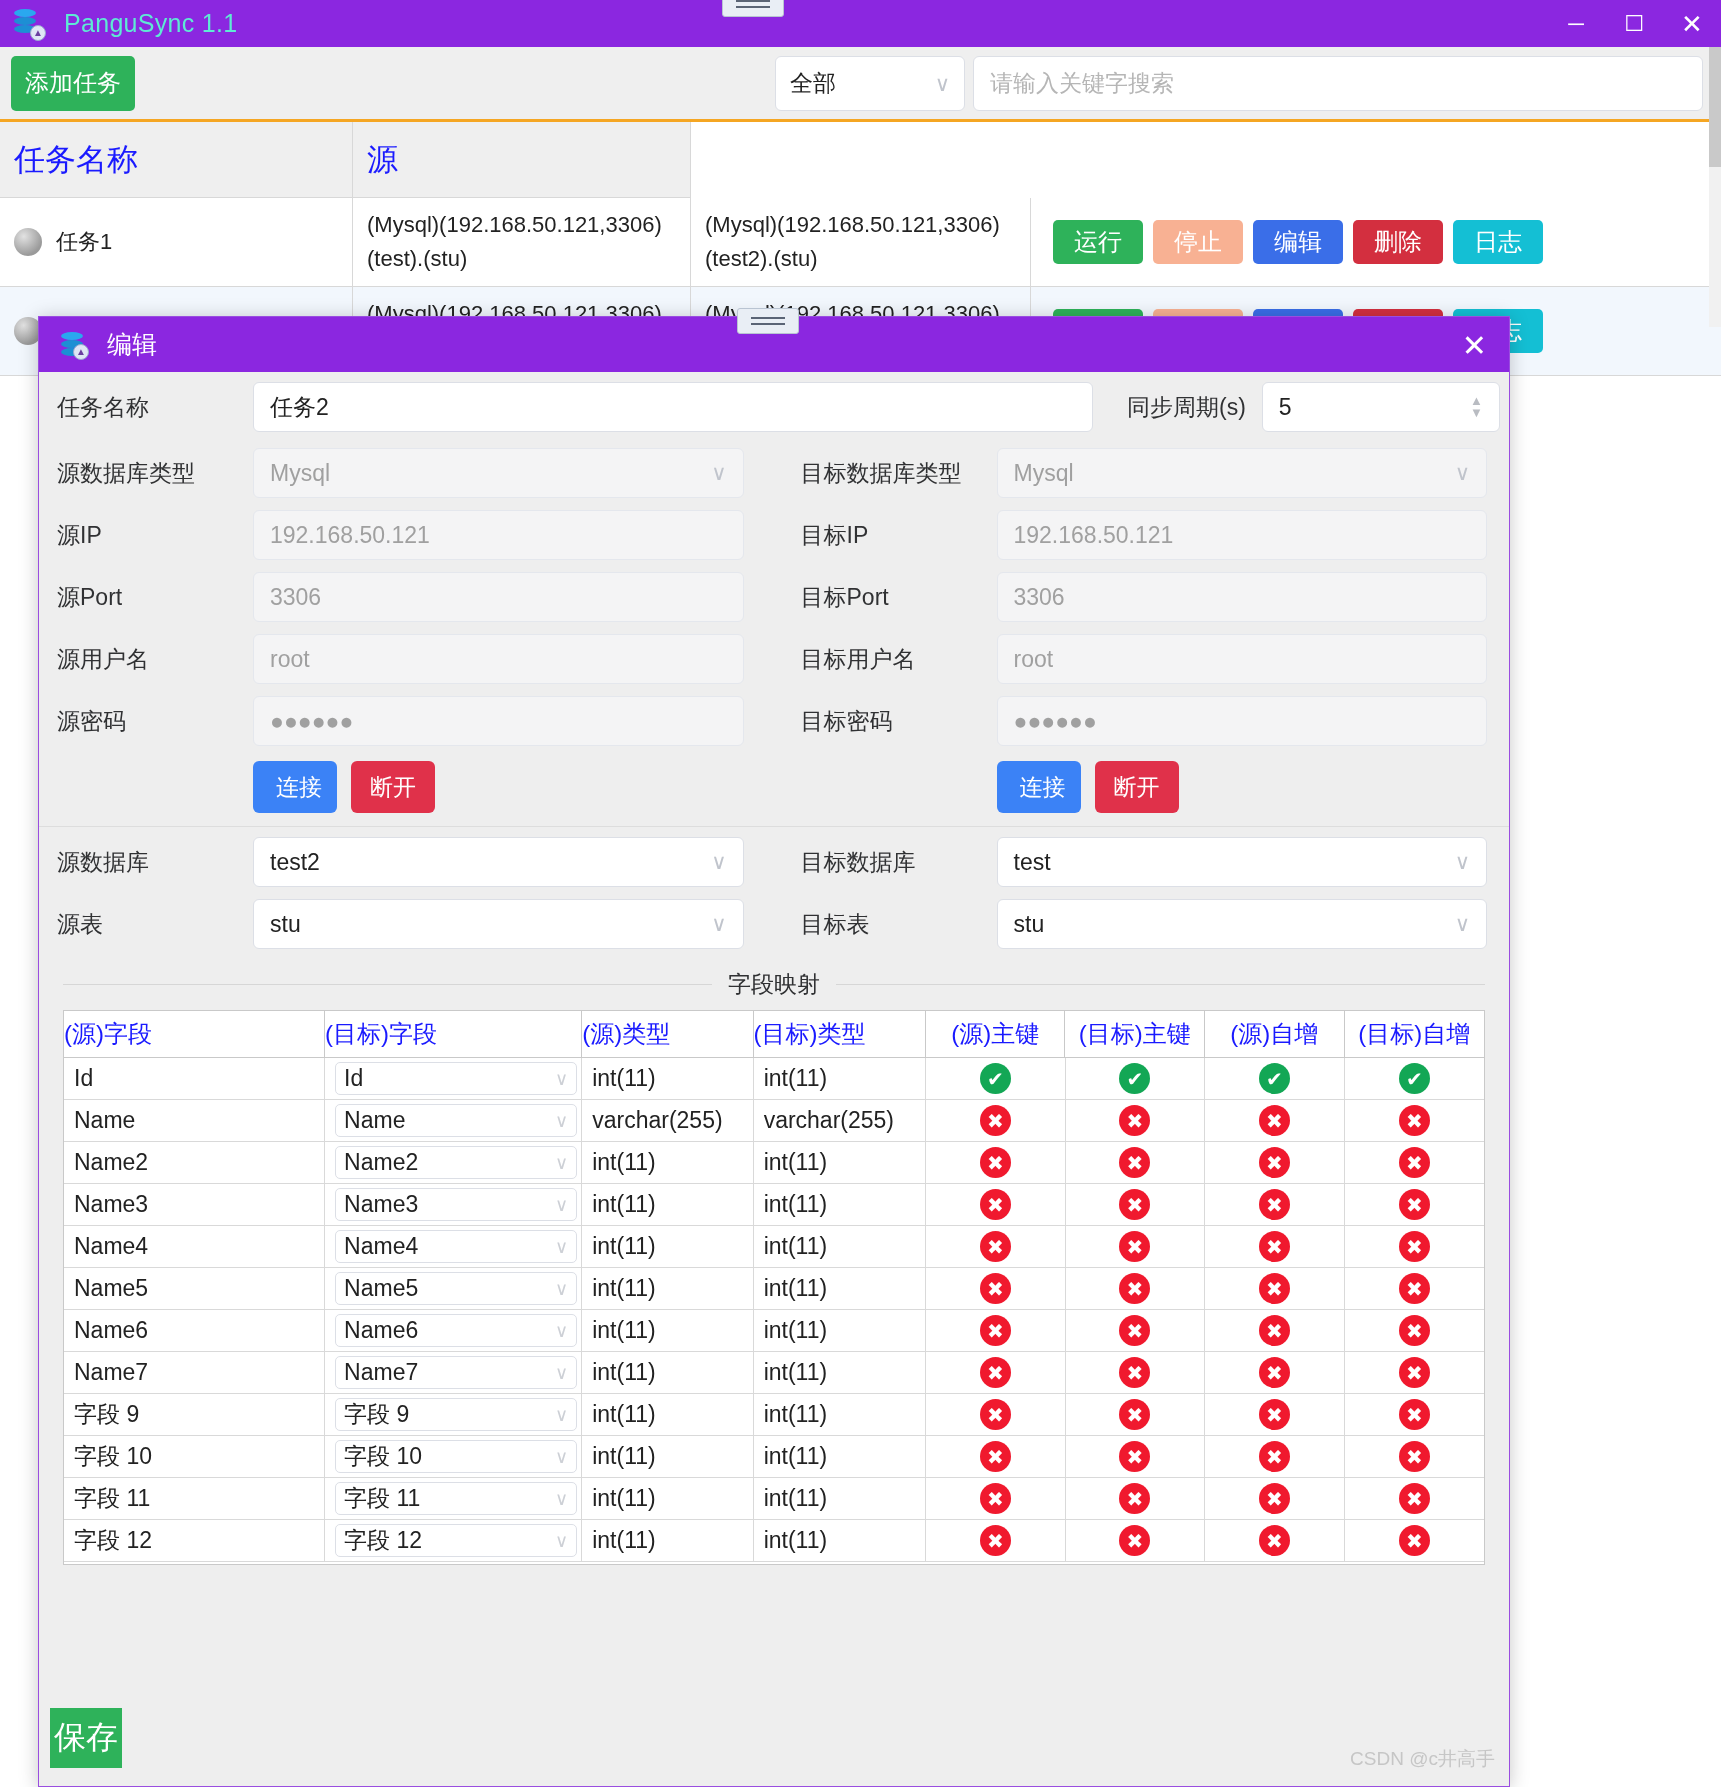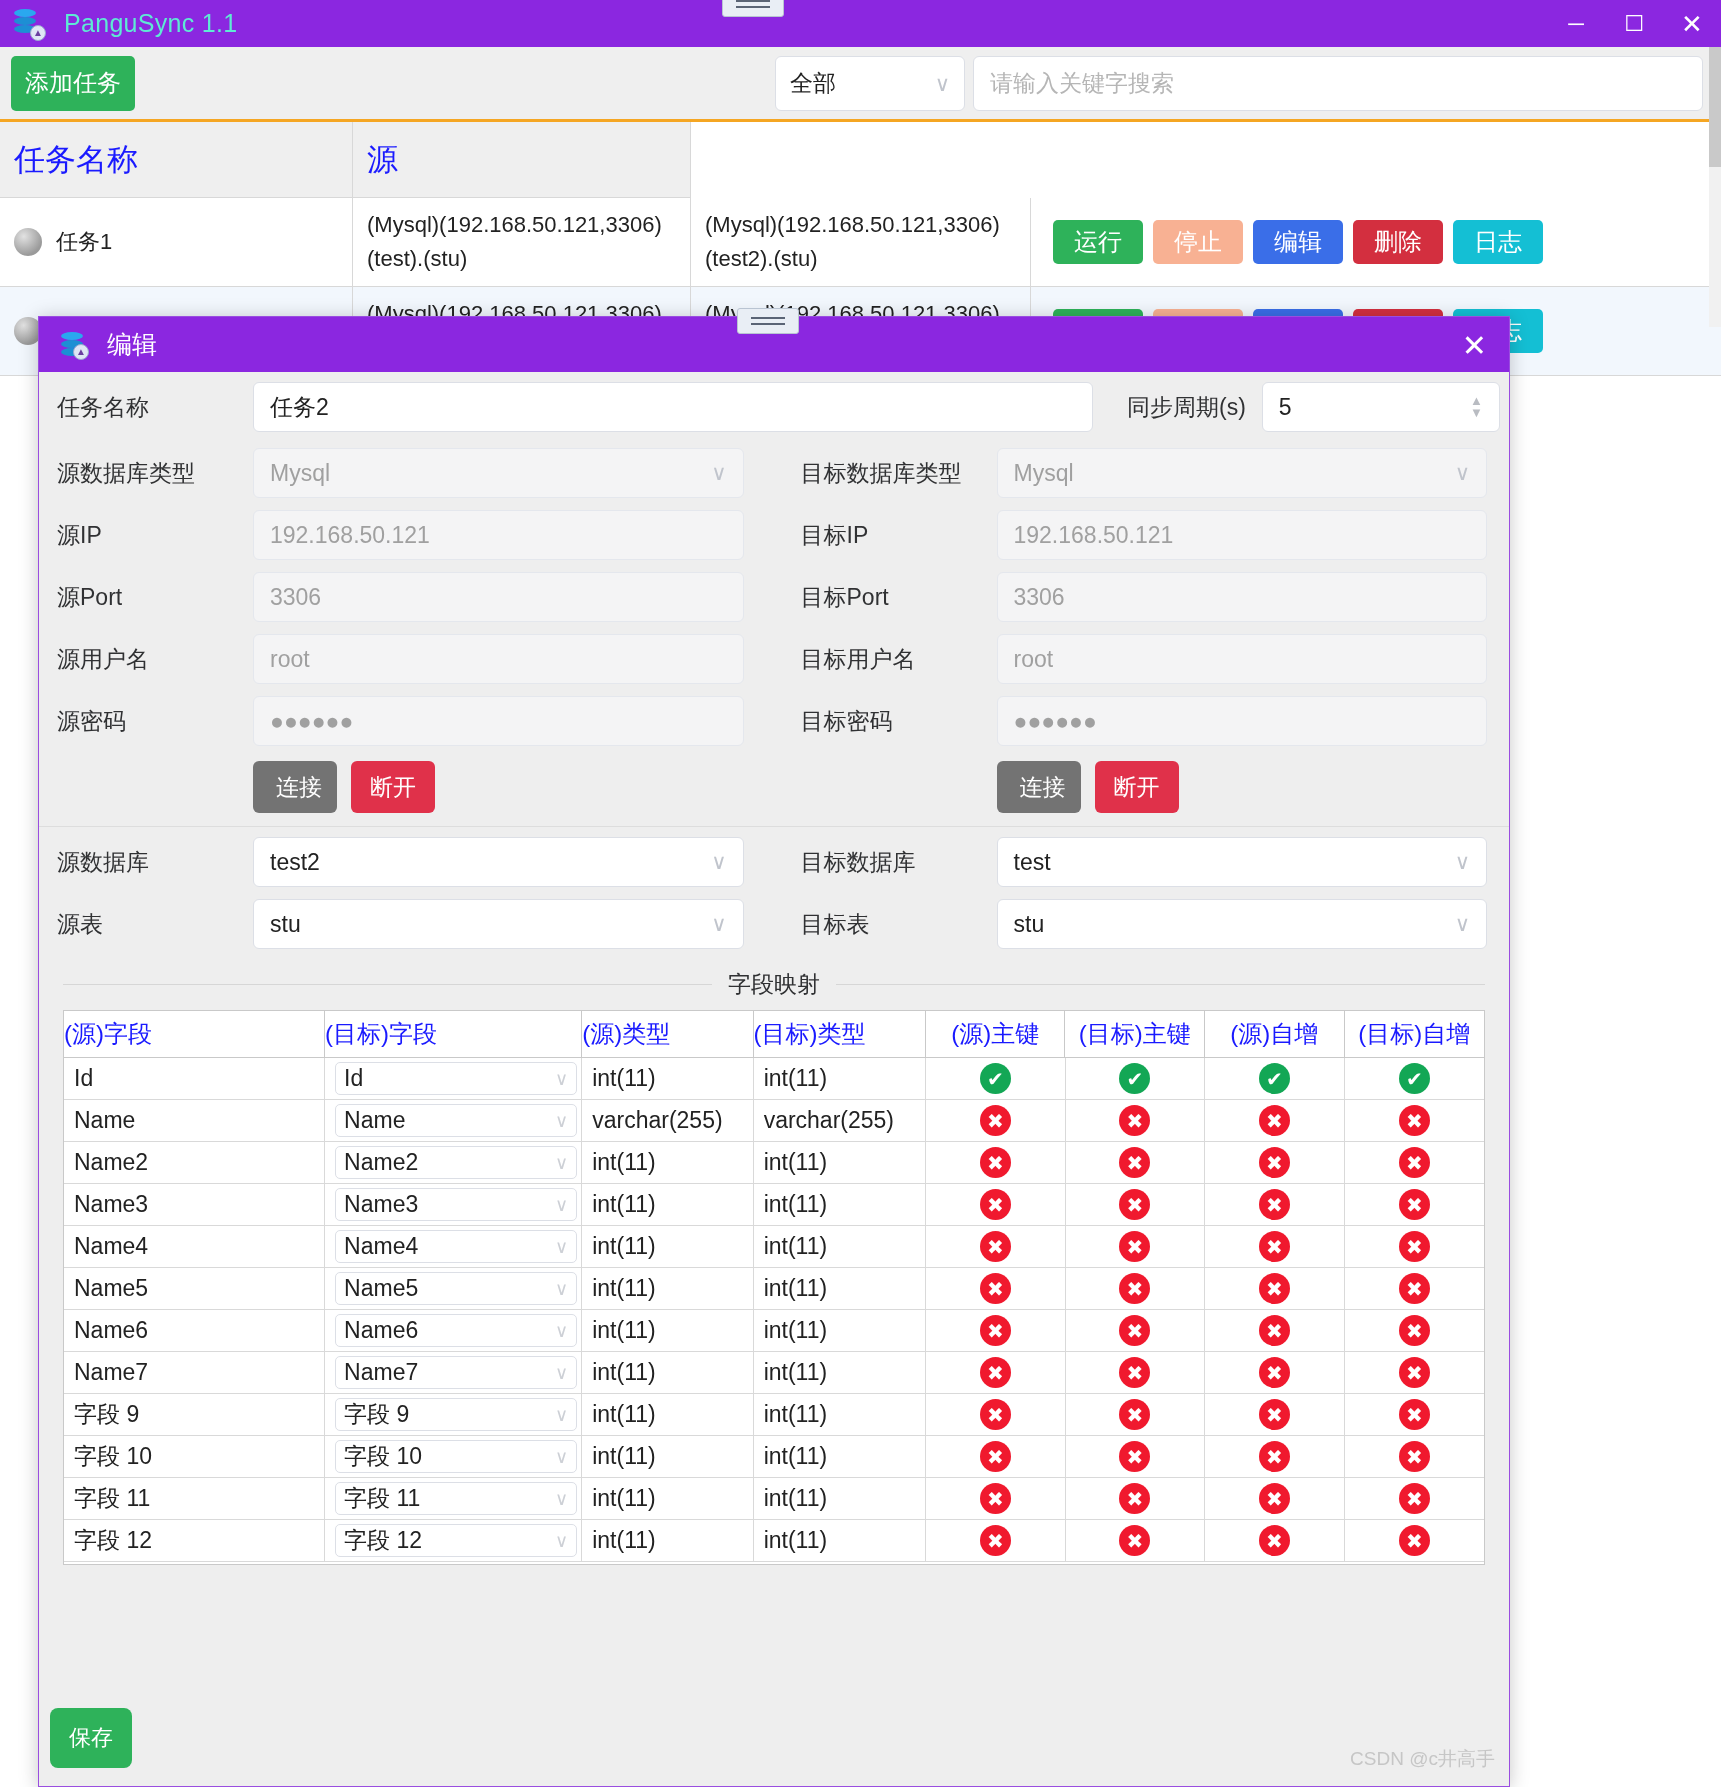--- a/index.html
+++ b/index.html
@@ -129,21 +129,21 @@
   .cols { display: flex; gap: 17px; }
   .col { width: 736px; }
   .frow { display: flex; align-items: center; height: 62px; padding-left: 18px; }
   .frow .fld { flex: 1; margin-right: 22px; }
   .col2 .lbl-w { width: 196px; }
 
   .conn-row { display: flex; align-items: center; height: 70px; padding-left: 18px; }
   .conn-spacer { width: 196px; flex: none; }
   .cbtn { height: 52px; width: 84px; border: none; border-radius: 6px; color: #fff;
           font-size: 23px; font-family: inherit; cursor: pointer; }
-  .cbtn.connect { background: #737373; padding-left: 8px; }
+  .cbtn.connect { background: #3b82f6; padding-left: 8px; }
   .cbtn.disconnect { background: #e0314a; margin-left: 14px; }
 
   .sep { height: 1px; background: #dddddd; margin: 4px 0; }
 
   .map-title-wrap { display: flex; align-items: center; gap: 16px; padding: 14px 24px 10px 24px; }
   .map-line { flex: 1; height: 1px; background: #d6d6d6; }
   .map-title { font-size: 23px; color: #303133; }
 
   
   .mtable { margin: 0 24px; border: 1px solid #c9c9c9; background: #fff; height: 555px; overflow: hidden; }
@@ -167,22 +167,22 @@
   }
   .msel .chev { margin-left: auto; color: #cdd0d6; font-size: 18px; }
 
   .ic { width: 31px; height: 31px; border-radius: 50%; display: flex; align-items: center;
         justify-content: center; color: #fff; font-size: 20px; font-weight: bold; }
   .ic.ok { background: #13a755; }
   .ic.no { background: #f0192e; }
 
   .dlg-footer { position: absolute; left: 0; bottom: 0; width: 1470px; height: 92px; background: #eeeeee; }
   .btn-save {
-    position: absolute; left: 11px; top: 14px; width: 82px; height: 60px; background: #2eb25a;
-    color: #fff; border: none; border-radius: 8px; font-size: 22px; font-family: inherit; cursor: pointer;
+    position: absolute; left: 11px; top: 14px; width: 72px; height: 60px; background: #2eb25a;
+    color: #fff; border: none; border-radius: 0; font-size: 32px; font-family: inherit; cursor: pointer;
   }
   .watermark { position: absolute; right: 14px; bottom: 14px; color: #c6c6c6; font-size: 19px; }
 
   
   .dbicon { position: relative; width: 100%; height: 100%; }
   .dbicon .disc { position: absolute; left: 2px; width: 22px; height: 8px; border-radius: 50%; background: #1f9ae0; }
   .dbicon .d1 { top: 2px; background: #2aa8ef; }
   .dbicon .d2 { top: 10px; background: #1d8fd4; }
   .dbicon .d3 { top: 18px; background: #1d8fd4; }
   .dbicon .badge { position: absolute; right: 0px; bottom: 0px; width: 16px; height: 16px;

